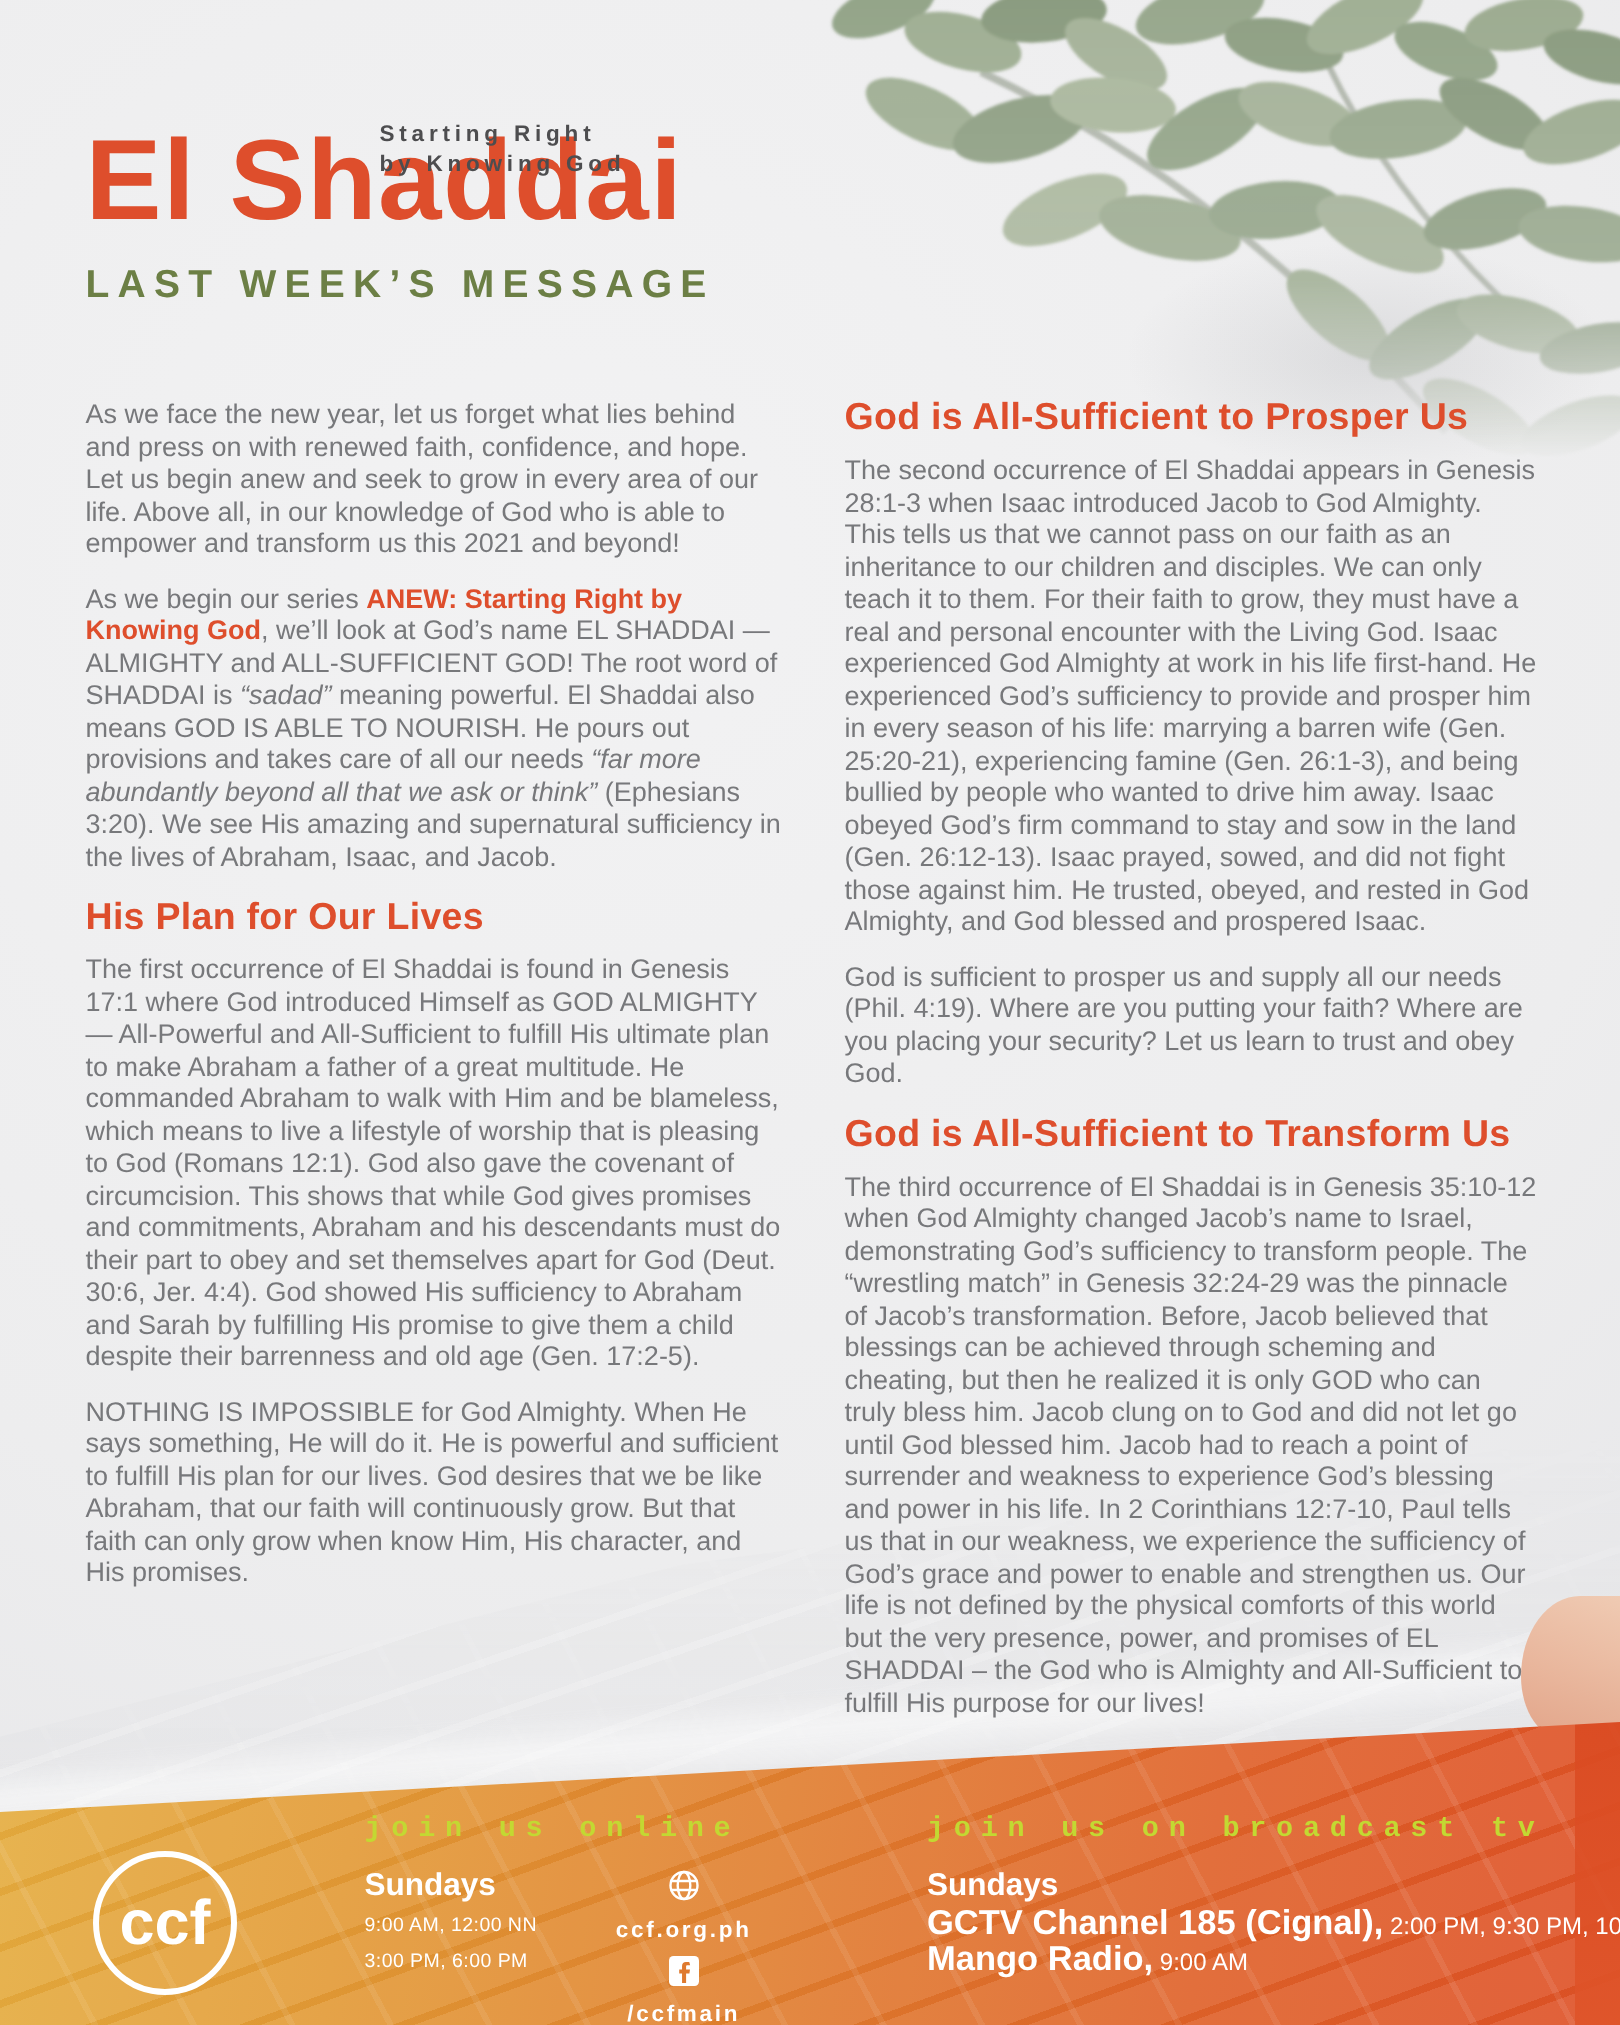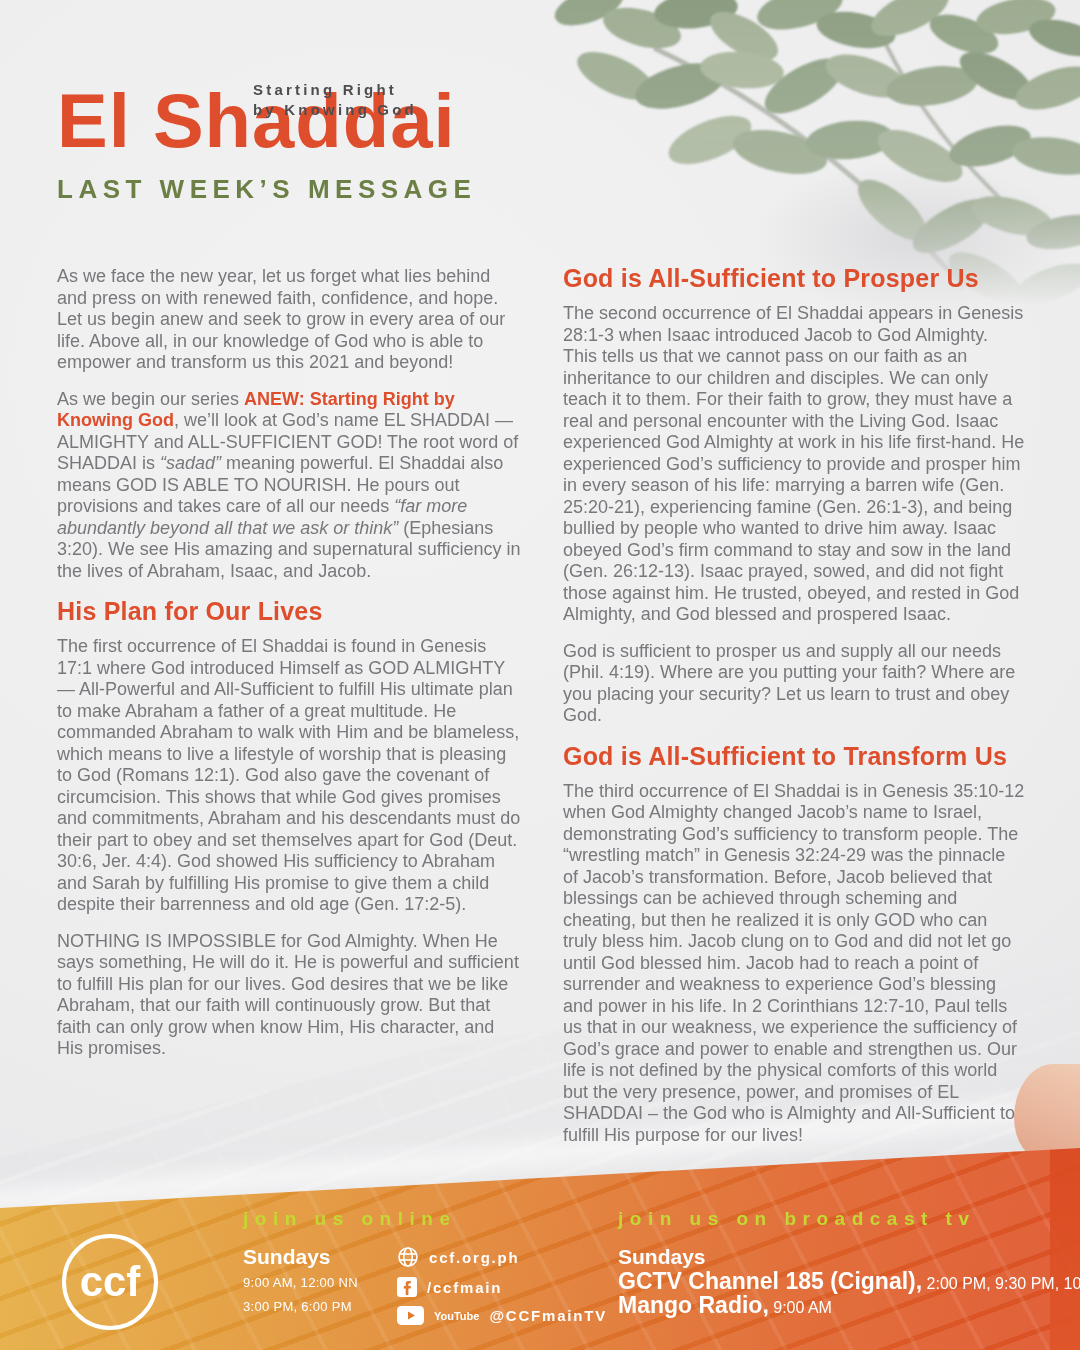--- a/index.html
+++ b/index.html
@@ -47,27 +47,27 @@
     background:linear-gradient(98deg,#e5ac3f 0%,#e29a36 22%,#e07e2f 48%,#df6129 74%,#de4f26 100%);}
   .footer::before{content:"";position:absolute;inset:0;
     background:
       repeating-linear-gradient(-20deg, rgba(255,255,255,.10) 0 30px, rgba(150,80,10,.05) 30px 35px),
       repeating-linear-gradient(62deg, rgba(255,255,255,0) 0 54px, rgba(255,255,255,.09) 54px 58px);
     opacity:.9;}
   .footer-strip{position:absolute;right:0;top:0;width:30px;height:100%;
     background:linear-gradient(180deg,#da4a21,#df5429);opacity:.9;}
   .logo{position:absolute;left:62px;top:88px;width:88px;height:88px;border:4px solid #fff;border-radius:50%;
     display:flex;align-items:center;justify-content:center;color:#fff;font-size:42px;font-weight:bold;letter-spacing:0;line-height:1;}
-  .f-label{color:var(--green);font-size:19px;font-weight:bold;letter-spacing:6.5px;white-space:nowrap;}
+  .f-label{color:var(--green);font-size:19px;font-weight:bold;letter-spacing:6.5px;white-space:nowrap;font-family:Liberation Mono, monospace;}
   .online{position:absolute;left:243px;top:62px;color:#fff;}
   .online .day{margin-top:15px;font-size:21px;font-weight:bold;}
   .online .t{font-size:18px;line-height:24px;letter-spacing:.3px;}
   .sc{font-variant-caps:all-small-caps;}
   .social{position:absolute;left:397px;top:100px;display:flex;flex-direction:column;gap:9px;color:#fff;}
-  .s-row{display:flex;align-items:center;gap:10px;font-size:15px;letter-spacing:1.8px;font-weight:bold;white-space:nowrap;}
+  .s-row{display:flex;align-items:center;gap:10px;font-size:15px;letter-spacing:1.8px;font-weight:bold;white-space:nowrap;flex-direction:column;}
   .yt-word{font-size:11px;font-weight:bold;letter-spacing:0;}
   .bcast{position:absolute;left:618px;top:62px;color:#fff;}
   .bcast .day{margin-top:15px;font-size:21px;font-weight:bold;margin-bottom:1px;}
   .ch{font-size:23px;line-height:23.5px;white-space:nowrap;}
   .ch b{font-weight:bold;}
   svg .wl{stroke:#fff;fill:none;stroke-width:1.6;}
 </style>
 </head>
 <body>
 

